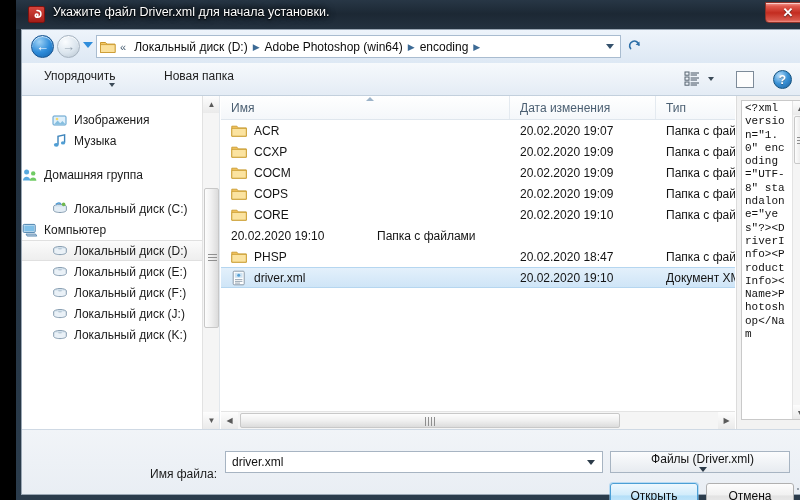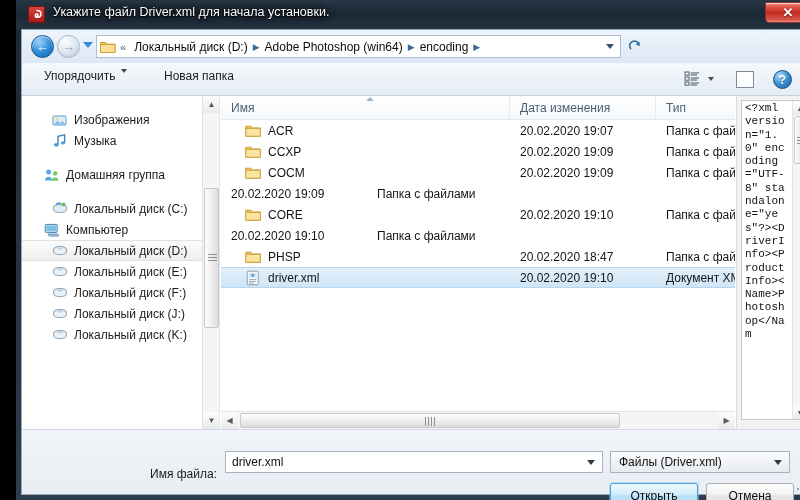--- a/index.html
+++ b/index.html
@@ -126,22 +126,22 @@
   #search-icon { color: #3a6f9f; flex: 0 0 auto; }
 
   
   #toolbar {
     position: absolute; left: 0; top: 33px; width: 788px; height: 33px;
     background: linear-gradient(180deg,#f6f9fc 0%,#e4ecf5 100%);
     border-bottom: 1px solid #c3d0dd;
   }
   .tbitem {
     position: absolute; top: 6px; height: 21px;
-    display: flex; align-items: flex-start;
-    font-size: 12px; color: #1d1d1d; padding: 0 6px;
+    display: flex; align-items: flex-end;
+    font-size: 12px; color: #1d1d1d; padding: 0 6px; flex-direction: column;
   }
   #organize-button { left: 16px; }
   #organize-caret {
     width: 0; height: 0; margin-left: 6px;
     border-left: 3.5px solid transparent; border-right: 3.5px solid transparent;
     border-top: 4.5px solid #3b4a57;
   }
   #newfolder-button { left: 136px; }
   #view-button { position: absolute; right: 96px; top: 7px; display: flex; align-items: center; }
   #view-caret {
@@ -172,21 +172,21 @@
 
   
   #sidebar {
     position: absolute; left: 0; top: 0; width: 198px; height: 333px;
     background: #ffffff; overflow: hidden;
     border-right: 1px solid #e2e7ec;
   }
   #sidebar-list { position: absolute; left: 0; top: 0; width: 181px; }
   .sb-item {
     height: 21px; display: flex; align-items: center;
-    padding-left: 22px; font-size: 12px; color: #1b1b1b; white-space: nowrap;
+    font-size: 12px; color: #1b1b1b; white-space: nowrap;
   }
   .sb-item.indent { padding-left: 30px; }
   .sb-item.selected {
     background: linear-gradient(180deg,#fbfbfb 0%,#eeeeee 100%);
     border-top: 1px solid #e0e0e0; border-bottom: 1px solid #e0e0e0;
     height: 21px;
   }
   .sb-gap { height: 13px; }
   .sb-icon { width: 16px; height: 16px; margin-right: 6px; flex: 0 0 auto; }
   #sidebar-scroll {
@@ -240,21 +240,21 @@
   #rows { position: absolute; left: 0; top: 24px; width: 514px; }
   .row {
     height: 21px; display: flex; align-items: center;
     font-size: 12px; color: #141414;
   }
   .row.selected {
     background: linear-gradient(180deg,#e3f0fb 0%,#cfe5f7 100%);
     border-top: 1px solid #b5d6f0; border-bottom: 1px solid #b5d6f0;
     height: 21px;
   }
-  .cell-name { width: 289px; display: flex; align-items: center; padding-left: 24px; }
+  .cell-name { width: 289px; display: flex; align-items: center; padding-left: 10px; }
   .cell-name .fname { margin-left: 7px; white-space: nowrap; }
   .cell-date { width: 146px; padding-left: 10px; color: #141414; white-space: nowrap; }
   .cell-type { width: 79px; padding-left: 10px; color: #141414; white-space: nowrap; }
   .ricon { width: 16px; height: 16px; flex: 0 0 auto; }
 
   #hscroll {
     position: absolute; left: 199px; bottom: 0; width: 514px; height: 18px;
     background: #f5f5f5; border-top: 1px solid #e4e4e4;
   }
   .hs-arrow {
@@ -336,21 +336,21 @@
   .combo-caret {
     width: 0; height: 0; margin: 0 4px;
     border-left: 4px solid transparent; border-right: 4px solid transparent;
     border-top: 5px solid #2c3b49;
   }
   #filter-combo {
     position: absolute; left: 588px; top: 21px; width: 180px; height: 22px;
     background: linear-gradient(180deg,#fbfcfd 0%,#e7ebf0 100%);
     border: 1px solid #a7b4c2;
     display: flex; align-items: center; padding: 0 3px 0 8px;
-    font-size: 12px; color: #111;
+    font-size: 12px; color: #111; flex-direction: column;
   }
   #filter-value { flex: 1; white-space: nowrap; }
   .dlgbtn {
     position: absolute; top: 53px; width: 88px; height: 26px;
     display: flex; align-items: center; justify-content: center;
     font-size: 12px; color: #0d0d0d;
     border-radius: 3px;
   }
   #open-button {
     left: 588px;
@@ -593,20 +593,27 @@
                 <svg class="ricon" viewBox="0 0 16 16">
                   <path d="M.8 3.2h5.1l1.4 1.7h8v8.3H.8z" fill="#f3c35f" stroke="#c89a2e" stroke-width=".9"></path>
                   <path d="M.8 5.4h14.5v7.8H.8z" fill="#fbe3a0" stroke="#c89a2e" stroke-width=".8"></path>
                 </svg>
                 <span class="fname">COCM</span>
               </div>
               <div class="cell-date">20.02.2020 19:09</div>
               <div class="cell-type">Папка с файлами</div>
             </div>
             <div class="row">
+              <div class="cell-name">
+                <svg class="ricon" viewBox="0 0 16 16">
+                  <path d="M.8 3.2h5.1l1.4 1.7h8v8.3H.8z" fill="#f3c35f" stroke="#c89a2e" stroke-width=".9"></path>
+                  <path d="M.8 5.4h14.5v7.8H.8z" fill="#fbe3a0" stroke="#c89a2e" stroke-width=".8"></path>
+                </svg>
+                <span class="fname">COPS</span>
+              </div>
               <div class="cell-date">20.02.2020 19:09</div>
               <div class="cell-type">Папка с файлами</div>
             </div>
             <div class="row">
               <div class="cell-name">
                 <svg class="ricon" viewBox="0 0 16 16">
                   <path d="M.8 3.2h5.1l1.4 1.7h8v8.3H.8z" fill="#f3c35f" stroke="#c89a2e" stroke-width=".9"></path>
                   <path d="M.8 5.4h14.5v7.8H.8z" fill="#fbe3a0" stroke="#c89a2e" stroke-width=".8"></path>
                 </svg>
                 <span class="fname">CORE</span>

